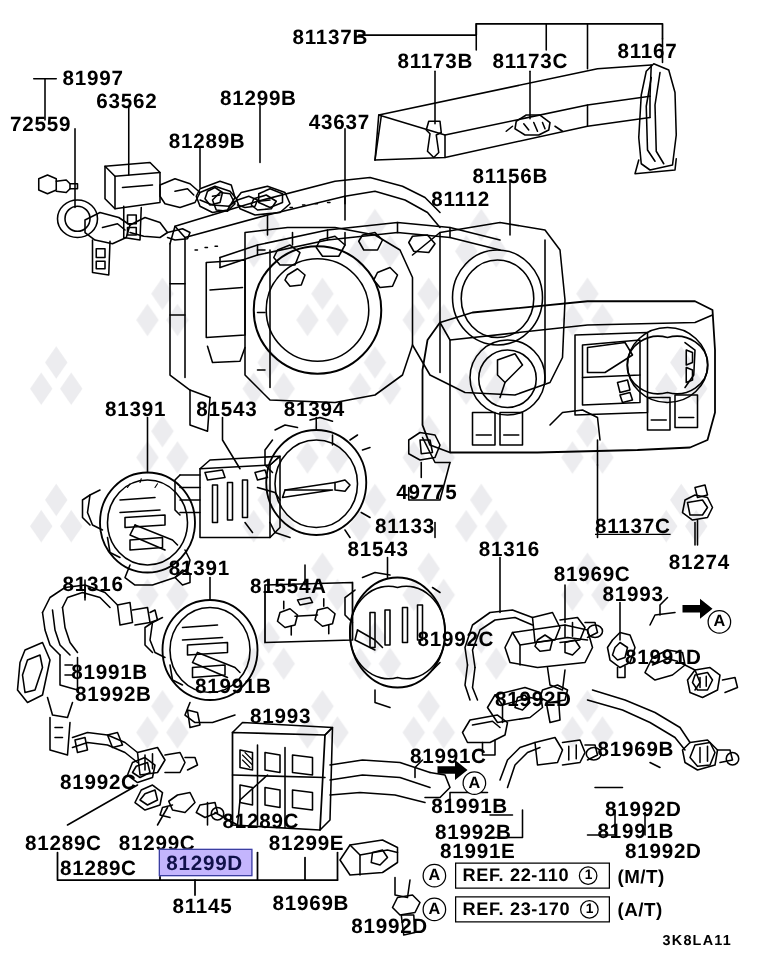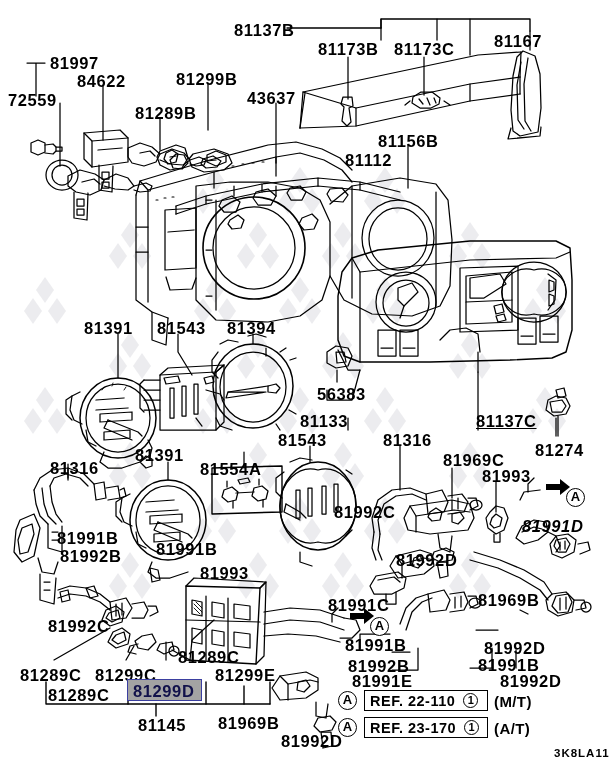--- a/index.html
+++ b/index.html
@@ -4,21 +4,21 @@
 <style>
   html,body{margin:0;padding:0;background:#ffffff;}
   body{width:609px;height:768px;position:relative;overflow:hidden;
        font-family:"Liberation Sans","DejaVu Sans",sans-serif;
        -webkit-font-smoothing:none;}
   #sheet{position:absolute;inset:0;width:609px;height:768px;background:#fff;}
   #art{position:absolute;left:0;top:0;width:609px;height:768px;}
   .lbl{position:absolute;font-size:16.5px;font-weight:700;color:#000;
        letter-spacing:0.6px;white-space:nowrap;line-height:1;
        font-family:"Liberation Sans","DejaVu Sans",sans-serif;}
-  .lbl.code{font-size:11.5px;font-weight:700;letter-spacing:1px;margin-left:24px;}
+  .lbl.code{font-size:11.5px;font-weight:700;letter-spacing:1px;}
   .hl{position:absolute;background:#a9b0dd;border:1.3px solid #3b3fa0;
       box-sizing:border-box;}
   .hl .t{position:absolute;left:5px;top:3px;font-size:16.5px;font-weight:700;
      color:#11114a;letter-spacing:0.6px;line-height:1;white-space:nowrap;}
   .refbox{position:absolute;border:1.6px solid #000;box-sizing:border-box;
       background:#fff;display:flex;align-items:center;height:21px;}
   .refbox .rt{font-size:14.5px;font-weight:700;letter-spacing:0.5px;
       padding-left:5px;white-space:nowrap;}
   .circ{display:inline-block;border:1.6px solid #000;border-radius:50%;
      width:15px;height:15px;line-height:12px;text-align:center;
@@ -559,42 +559,42 @@
       </g>
     </g>
   </svg>
 
   <div id="labels">
       <div class="lbl" style="left: 234px; top: 22px;">81137B</div>
       <div class="lbl" style="left: 318px; top: 41px;">81173B</div>
       <div class="lbl" style="left: 394px; top: 41px;">81173C</div>
       <div class="lbl" style="left: 494px; top: 33px;">81167</div>
       <div class="lbl" style="left: 50px; top: 55px;">81997</div>
-      <div class="lbl" style="left: 77px; top: 73px;">84622</div>
+      <div class="lbl" style="left: 77px; top: 73px;">63562</div>
       <div class="lbl" style="left: 176px; top: 71px;">81299B</div>
       <div class="lbl" style="left: 247px; top: 90px;">43637</div>
       <div class="lbl" style="left: 8px; top: 92px;">72559</div>
       <div class="lbl" style="left: 135px; top: 105px;">81289B</div>
       <div class="lbl" style="left: 378px; top: 133px;">81156B</div>
       <div class="lbl" style="left: 345px; top: 152px;">81112</div>
       <div class="lbl" style="left: 84px; top: 320px;">81391</div>
       <div class="lbl" style="left: 157px; top: 320px;">81543</div>
       <div class="lbl" style="left: 227px; top: 320px;">81394</div>
-      <div class="lbl" style="left: 317px; top: 386px;">56383</div>
+      <div class="lbl" style="left: 317px; top: 386px;">49775</div>
       <div class="lbl" style="left: 300px; top: 413px;">81133</div>
       <div class="lbl" style="left: 476px; top: 413px; text-decoration: underline;">81137C</div>
       <div class="lbl" style="left: 535px; top: 442px;">81274</div>
       <div class="lbl" style="left: 135px; top: 447px;">81391</div>
       <div class="lbl" style="left: 200px; top: 439px; margin-top: 22px;">81554A</div>
       <div class="lbl" style="left: 278px; top: 432px;">81543</div>
       <div class="lbl" style="left: 383px; top: 432px;">81316</div>
       <div class="lbl" style="left: 443px; top: 452px;">81969C</div>
       <div class="lbl" style="left: 482px; top: 468px;">81993</div>
       <div class="lbl" style="left: 50px; top: 460px;">81316</div>
-      <div class="lbl" style="left: 522px; top: 518px; font-style: italic;">81991D</div>
+      <div class="lbl" style="left: 500px; top: 518px;">81991D</div>
       <div class="lbl" style="left: 334px; top: 504px;">81992C</div>
       <div class="lbl" style="left: 57px; top: 530px;">81991B</div>
       <div class="lbl" style="left: 156px; top: 541px;">81991B</div>
       <div class="lbl" style="left: 60px; top: 548px;">81992B</div>
       <div class="lbl" style="left: 200px; top: 565px;">81993</div>
       <div class="lbl" style="left: 396px; top: 552px;">81992D</div>
       <div class="lbl" style="left: 328px; top: 597px;">81991C</div>
       <div class="lbl" style="left: 478px; top: 592px;">81969B</div>
       <div class="lbl" style="left: 48px; top: 618px;">81992C</div>
       <div class="lbl" style="left: 345px; top: 637px;">81991B</div>
@@ -606,21 +606,21 @@
       <div class="lbl" style="left: 95px; top: 667px;">81299C</div>
       <div class="lbl" style="left: 215px; top: 667px;">81299E</div>
       <div class="lbl" style="left: 352px; top: 673px;">81991E</div>
       <div class="lbl" style="left: 500px; top: 673px;">81992D</div>
       <div class="lbl" style="left: 48px; top: 687px;">81289C</div>
       <div class="lbl" style="left: 138px; top: 717px;">81145</div>
       <div class="lbl" style="left: 218px; top: 715px;">81969B</div>
       <div class="lbl" style="left: 281px; top: 733px;">81992D</div>
     </div>
 
-  <div class="hl" id="hl" style="left: 127px; top: 679px; width: 75px; height: 22px; background: #a3a3a3; border-color: rgb(59, 63, 160);">
+  <div class="hl" id="hl" style="left: 127px; top: 679px; width: 75px; height: 22px; background: #c4b5fd; border-color: rgb(59, 63, 160);">
     <span class="t">81299D</span>
   </div>
 
   <div id="refs">
       <div class="circA" style="left: 338px; top: 691px;">A</div>
       <div class="refbox" style="left: 364px; top: 690px; width: 124px; align-items: center;">
         <span class="rt">REF. 22-110</span>
         <span class="circ" style="margin-left: 8px;">1</span>
       </div>
       <div class="mt" style="left: 494px; top: 693px;">(M/T)</div>

